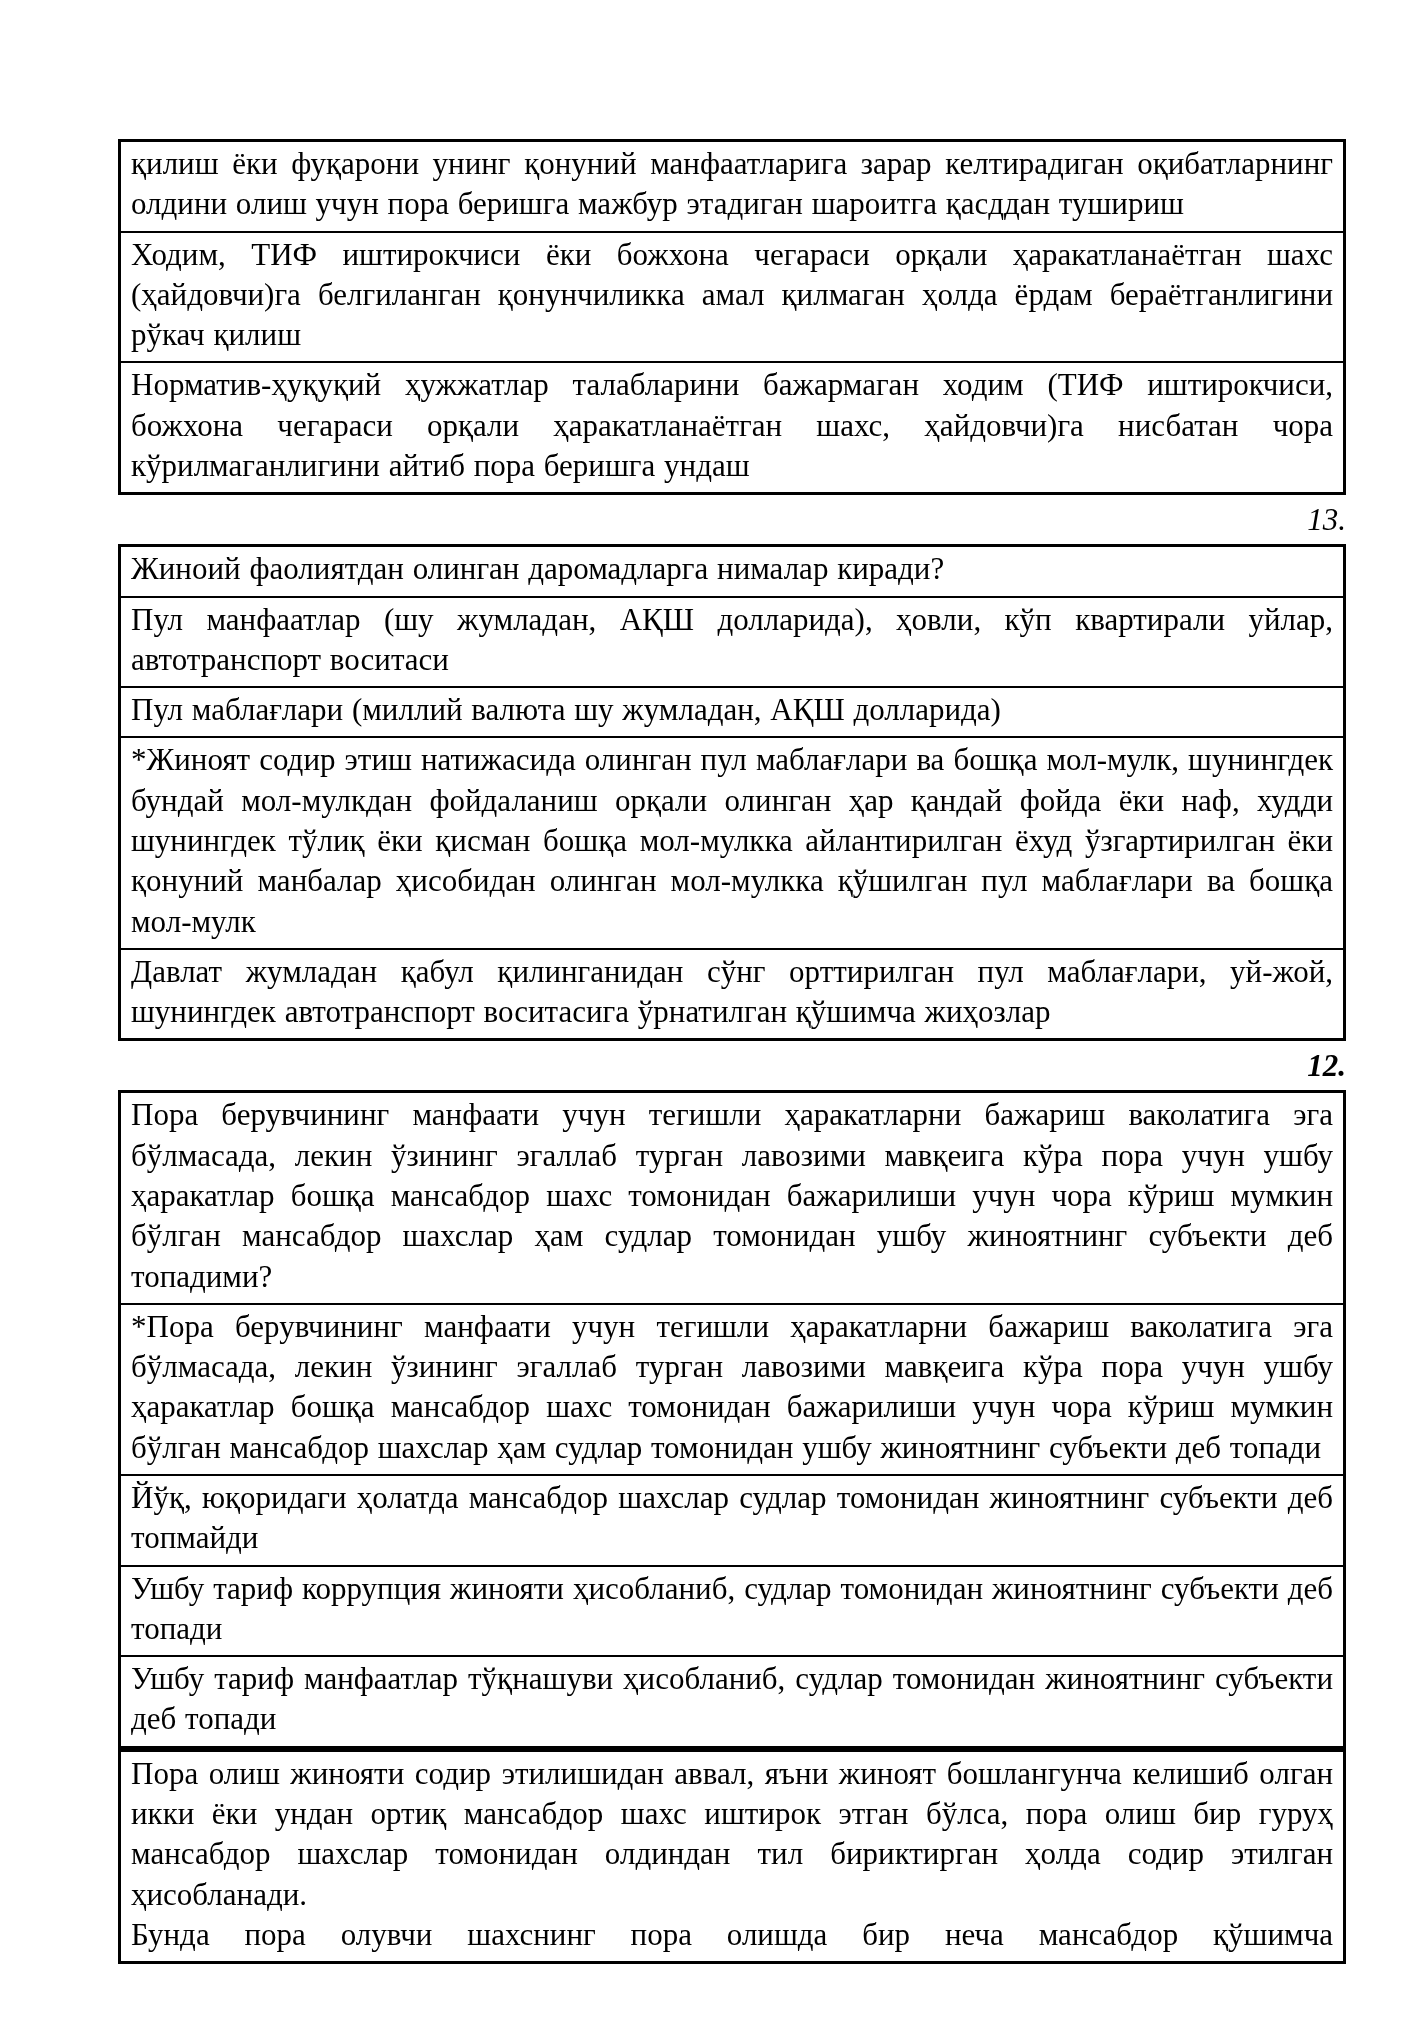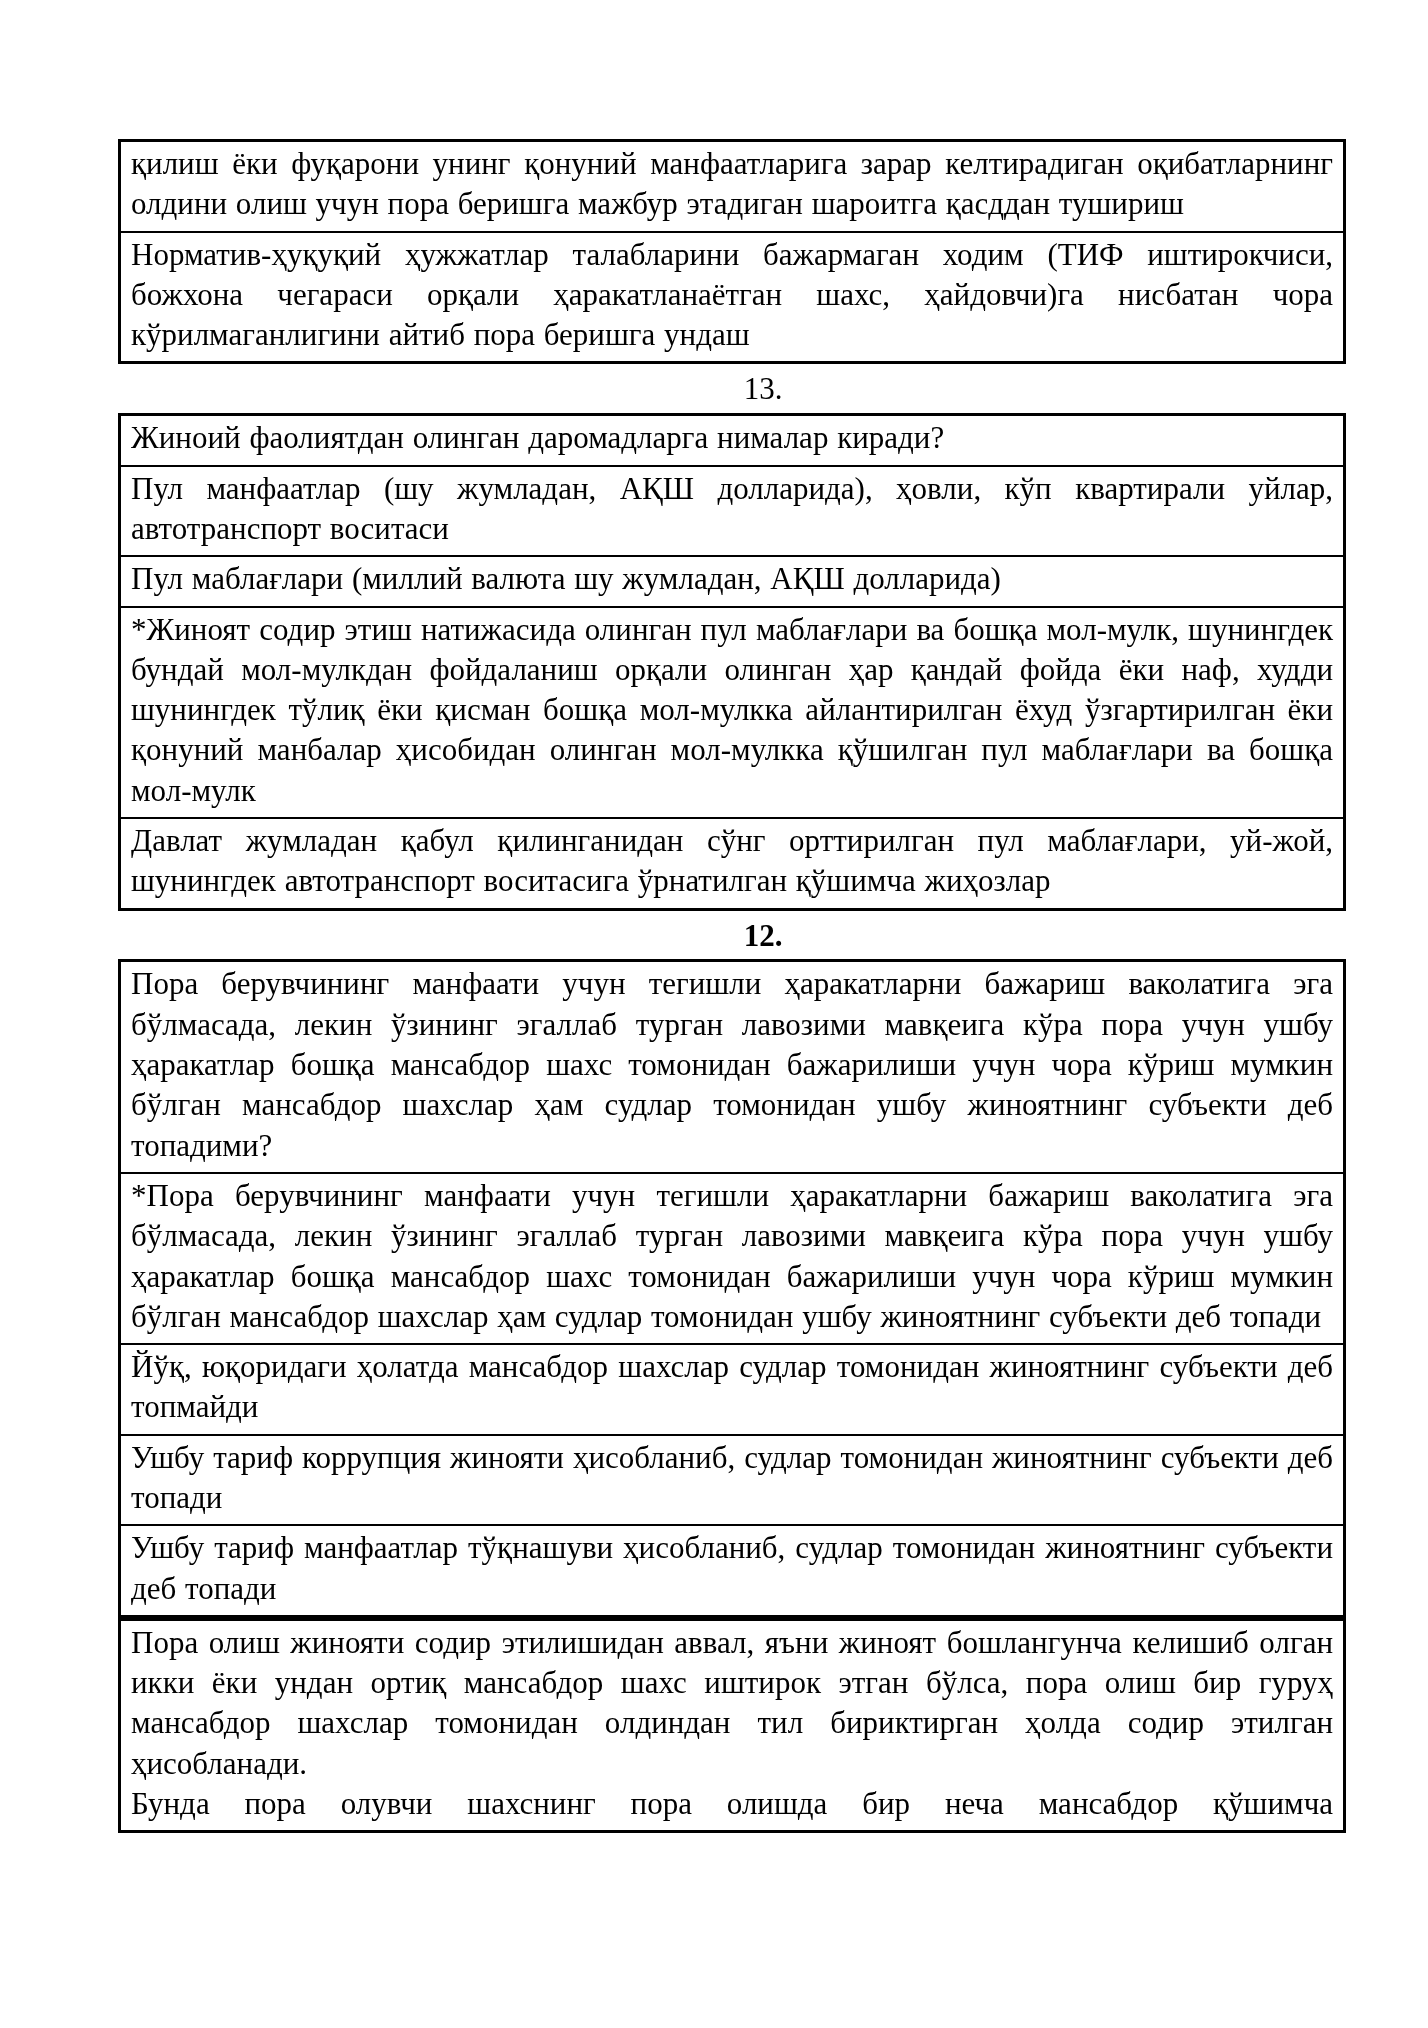--- a/index.html
+++ b/index.html
@@ -45,36 +45,40 @@
     margin: 0;
   }
   p.force-last-justify {
     text-align-last: justify;
   }
   .qnum {
     font-size: 31px;
     line-height: 1.35;
     margin: 4px 0 3px 0;
     text-indent: 62px;
-    text-align: center;
+    text-align: right;
+    font-style: italic;
   }
   .qnum.bold {
     font-weight: bold;
   }
 </style>
 </head>
 <body>
 
 <div class="page">
   <div class="content">
 
     <table class="qtable">
       <tbody>
         <tr>
           <td>қилиш ёки фуқарони унинг қонуний манфаатларига зарар келтирадиган оқибатларнинг олдини олиш учун пора беришга мажбур этадиган шароитга қасддан тушириш</td>
+        </tr>
+        <tr>
+          <td>Ходим, ТИФ иштирокчиси ёки божхона чегараси орқали ҳаракатланаётган шахс (ҳайдовчи)га белгиланган қонунчиликка амал қилмаган ҳолда ёрдам бераётганлигини рўкач қилиш</td>
         </tr>
         <tr>
           <td>Норматив-ҳуқуқий ҳужжатлар талабларини бажармаган ходим (ТИФ иштирокчиси, божхона чегараси орқали ҳаракатланаётган шахс, ҳайдовчи)га нисбатан чора кўрилмаганлигини айтиб пора беришга ундаш</td>
         </tr>
       </tbody>
     </table>
 
     <p class="qnum">13.</p>
     <table class="qtable">
       <tbody>

